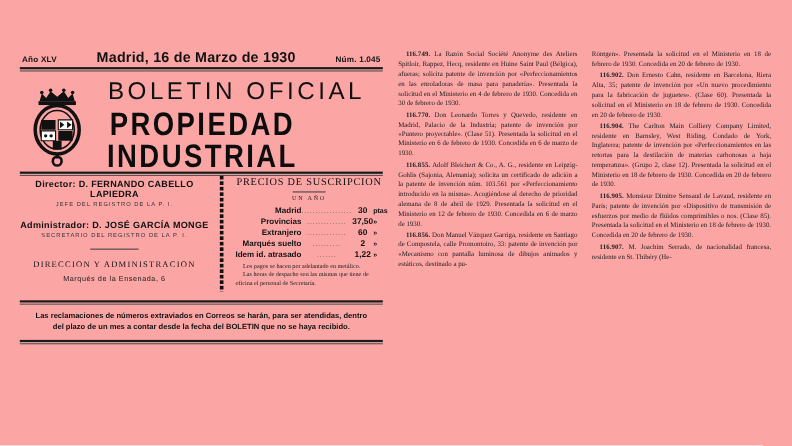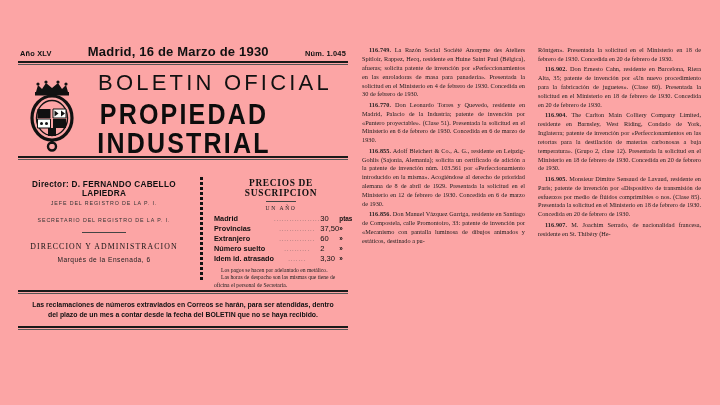--- a/index.html
+++ b/index.html
@@ -90,21 +90,21 @@
     margin-top: 5px;
     margin-left: -62px;
     color: #0d0d0d;
     transform: scaleY(1.18);
     transform-origin: top center;
   }
 
   
   #info-panel {
     position: relative;
-    margin-top: 18px;
+    margin-top: 1px;
     height: 104px;
   }
   #info-left {
     position: absolute;
     left: 0;
     top: 0;
     width: 172px;
     text-align: center;
   }
   #info-right {
@@ -154,21 +154,21 @@
   .addr-sub {
     font-family: "Liberation Sans", "DejaVu Sans", sans-serif;
     font-size: 6.6px;
     letter-spacing: .5px;
     color: #222;
     margin-top: 5px;
   }
 
   .precios-title {
     font-size: 9.4px;
-    font-weight: bold;
+    font-weight: normal;
     letter-spacing: .7px;
     color: #111;
   }
   .precios-rule {
     width: 30px;
     height: 1px;
     background: #444;
     margin: 3px auto 3px auto;
   }
   .precios-un-ano {
@@ -181,36 +181,36 @@
     width: 100%;
     border-collapse: collapse;
     font-family: "Liberation Sans", "DejaVu Sans", sans-serif;
   }
   table.prices td {
     padding: 0.4px 0;
     vertical-align: baseline;
     white-space: nowrap;
   }
   td.p-label {
-    text-align: left;
+    text-align: right;
     font-size: 7.3px;
     font-weight: bold;
     color: #111;
   }
   td.p-dots {
     font-size: 6px;
     color: #555;
     letter-spacing: .9px;
     overflow: hidden;
     width: 100%;
   }
   td.p-val {
-    text-align: left;
+    text-align: center;
     font-size: 7.6px;
-    font-weight: normal;
+    font-weight: bold;
     color: #111;
     padding-left: 3px;
   }
   td.p-unit {
     text-align: left;
     font-size: 6.4px;
     font-weight: bold;
     color: #111;
     padding-left: 3px;
   }
@@ -314,20 +314,21 @@
 
     <div class="rule-thick"></div>
     <div class="rule-hair"></div>
 
     <div id="info-panel">
 
       <div id="info-left">
         <div class="person-line">Director: D. FERNANDO CABELLO LAPIEDRA</div>
         <div class="person-role">JEFE DEL REGISTRO DE LA P. I.</div>
         <div style="height:9px"></div>
+        <div class="person-line">Administrador: D. JOSÉ GARCÍA MONGE</div>
         <div class="person-role">SECRETARIO DEL REGISTRO DE LA P. I.</div>
         <div class="mini-rule"></div>
         <div class="addr-title">DIRECCION Y ADMINISTRACION</div>
         <div class="addr-sub">Marqués de la Ensenada, 6</div>
       </div>
 
       <div id="bead-rule"></div>
 
       <div id="info-right">
         <div class="precios-title">PRECIOS DE SUSCRIPCION</div>
@@ -348,29 +349,29 @@
               <td class="p-val">37,50</td>
               <td class="p-unit">»</td>
             </tr>
             <tr>
               <td class="p-label">Extranjero</td>
               <td class="p-dots">..............</td>
               <td class="p-val">60</td>
               <td class="p-unit">»</td>
             </tr>
             <tr>
-              <td class="p-label">Número suelto</td>
+              <td class="p-label">Marqués suelto</td>
               <td class="p-dots">..........</td>
               <td class="p-val">2</td>
               <td class="p-unit">»</td>
             </tr>
             <tr>
               <td class="p-label">Idem id. atrasado</td>
               <td class="p-dots">.......</td>
-              <td class="p-val">3,30</td>
+              <td class="p-val">1,22</td>
               <td class="p-unit">»</td>
             </tr>
           </tbody>
         </table>
 
         <div class="pay-note">
           <span class="indent">Los pagos se hacen por adelantado en metálico.</span>
           <span class="indent">Las horas de despacho son las mismas que tiene de oficina el personal de Secretaría.</span>
         </div>
       </div>

